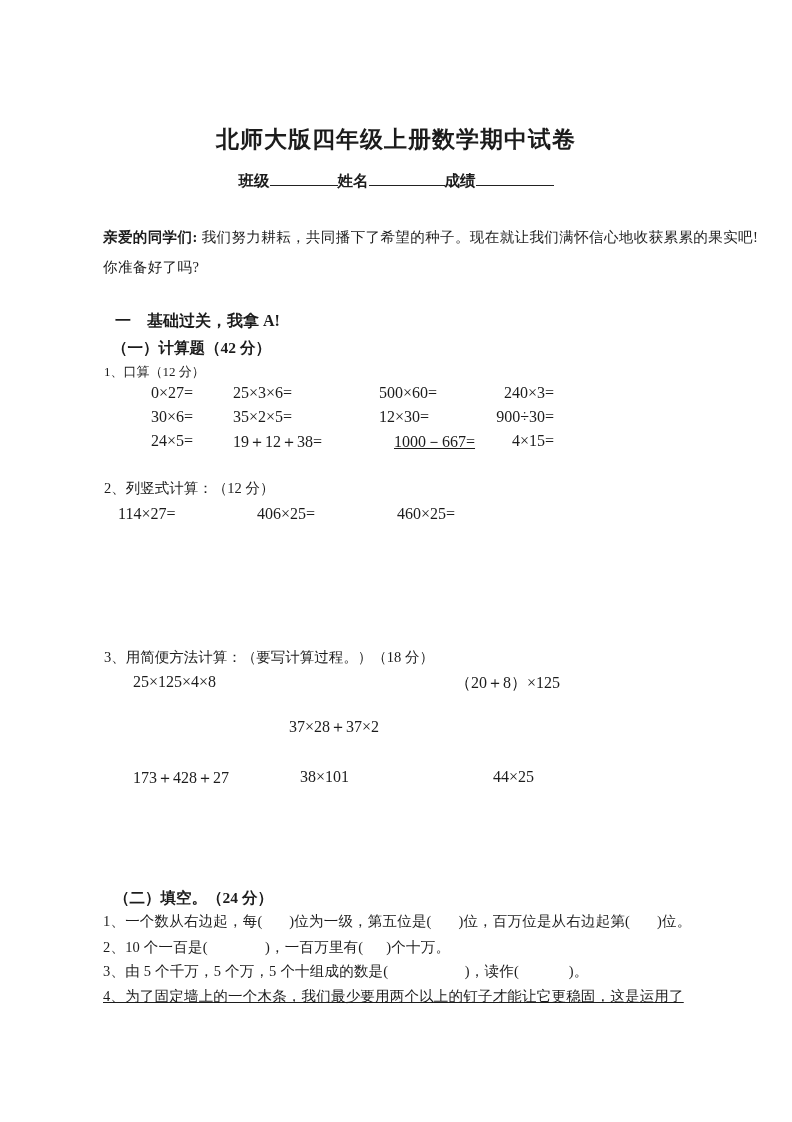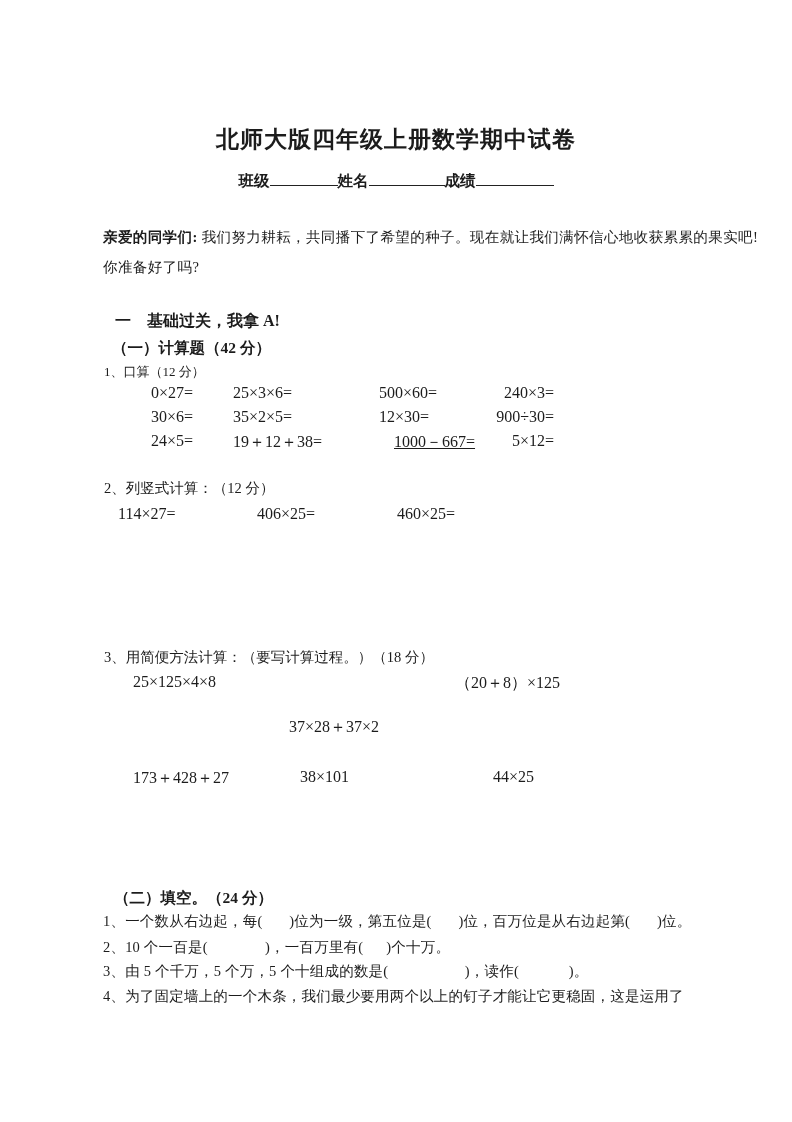--- a/index.html
+++ b/index.html
@@ -36,21 +36,21 @@
   
   .t-simp{top:648px;left:104px;font-size:14.5px;white-space:pre;}
   .srow{left:0;width:792px;height:20px;font-size:16px;}
   .sr1{top:673px;} .sr2{top:768px;}
   .sc{position:absolute;top:0;white-space:pre;text-align:center;}
   .s1a{left:133px;} .s1b{left:289px;margin-top:44px;} .s1c{left:455px;}
   .s2a{left:133px;} .s2b{left:300px;} .s2c{left:453px;margin-left:40px;}
   
   .h-fill{top:888px;left:114px;font-size:15.5px;font-weight:700;white-space:pre;}
   .fitem{left:103px;font-size:14.5px;letter-spacing:.2px;white-space:pre;}
-  .fi0{top:912px;} .fi1{top:938px;} .fi2{top:962px;} .fi3{top:987px;}
+  .fi0{top:912px;} .fi1{top:938px;} .fi2{top:962px;} .fi3{top:987px;text-decoration:underline;}
 </style>
 </head>
 <body>
 
 <div class="page">
 
   <div class="abs title">北师大版四年级上册数学期中试卷</div>
 
   <div class="abs hdr"><span class="fgroup"><span>班级</span><span class="blank b1"></span></span><span class="fgroup"><span>姓名</span><span class="blank b2"></span></span><span class="fgroup"><span>成绩</span><span class="blank b3"></span></span></div>
 
@@ -71,21 +71,21 @@
     <div class="orow or1">
       <span class="oc c1">30×6=</span>
       <span class="oc c2">35×2×5=</span>
       <span class="oc c3">12×30=</span>
       <span class="oc c4">900÷30=</span>
     </div>
     <div class="orow or2">
       <span class="oc c1">24×5=</span>
       <span class="oc c2">19＋12＋38=</span>
       <span class="oc c3">1000－667=</span>
-      <span class="oc c4">5×12=</span>
+      <span class="oc c4">4×15=</span>
     </div>
   </div>
 
   <div class="abs t-vert">2、列竖式计算：（12 分）</div>
   <div class="abs vrow">
     <span class="vc v1">114×27=</span>
     <span class="vc v2">406×25=</span>
     <span class="vc v3">460×25=</span>
   </div>
 

